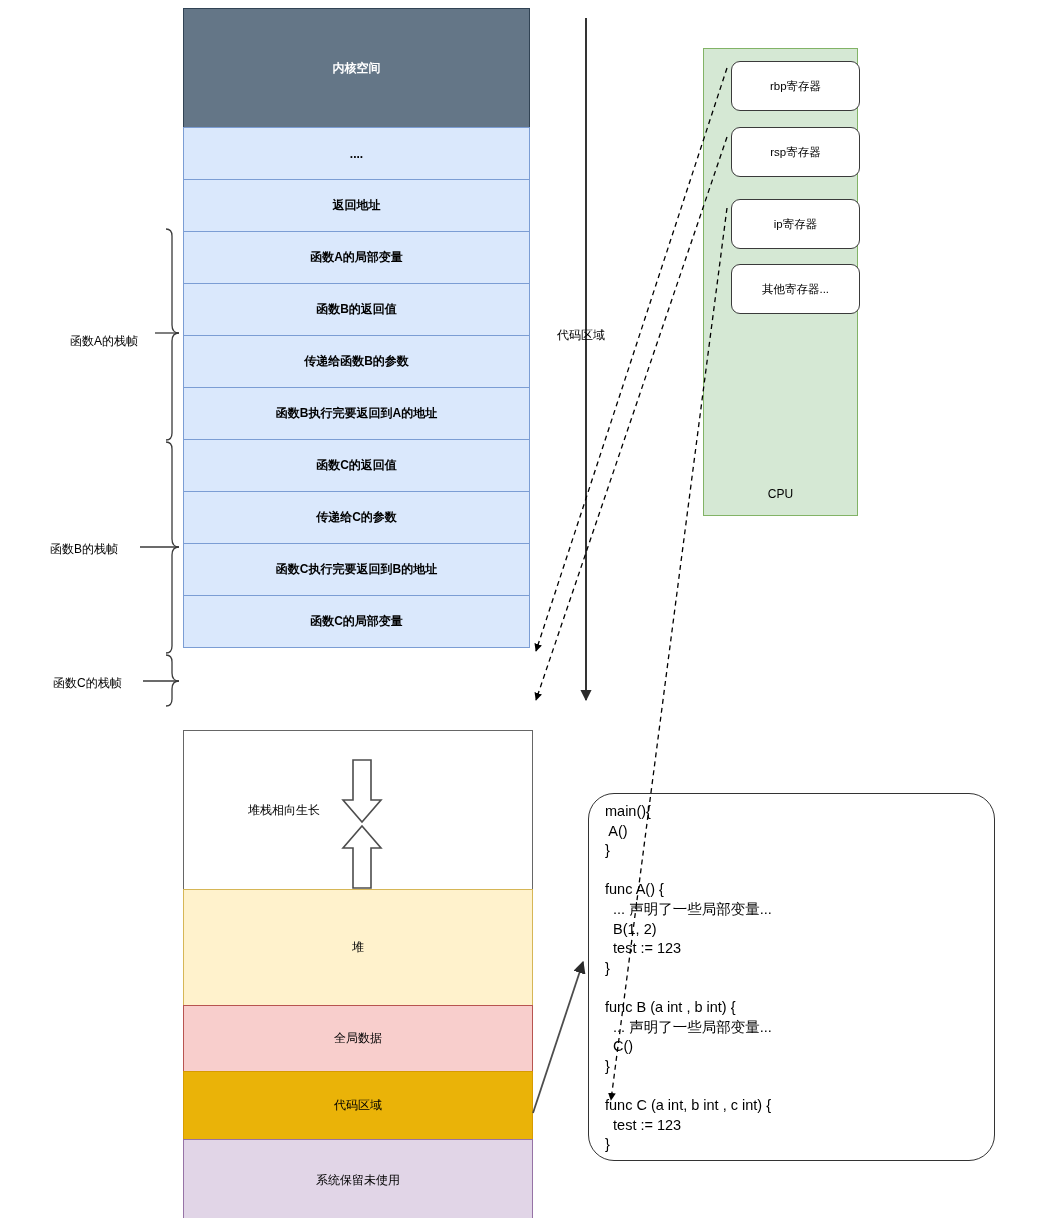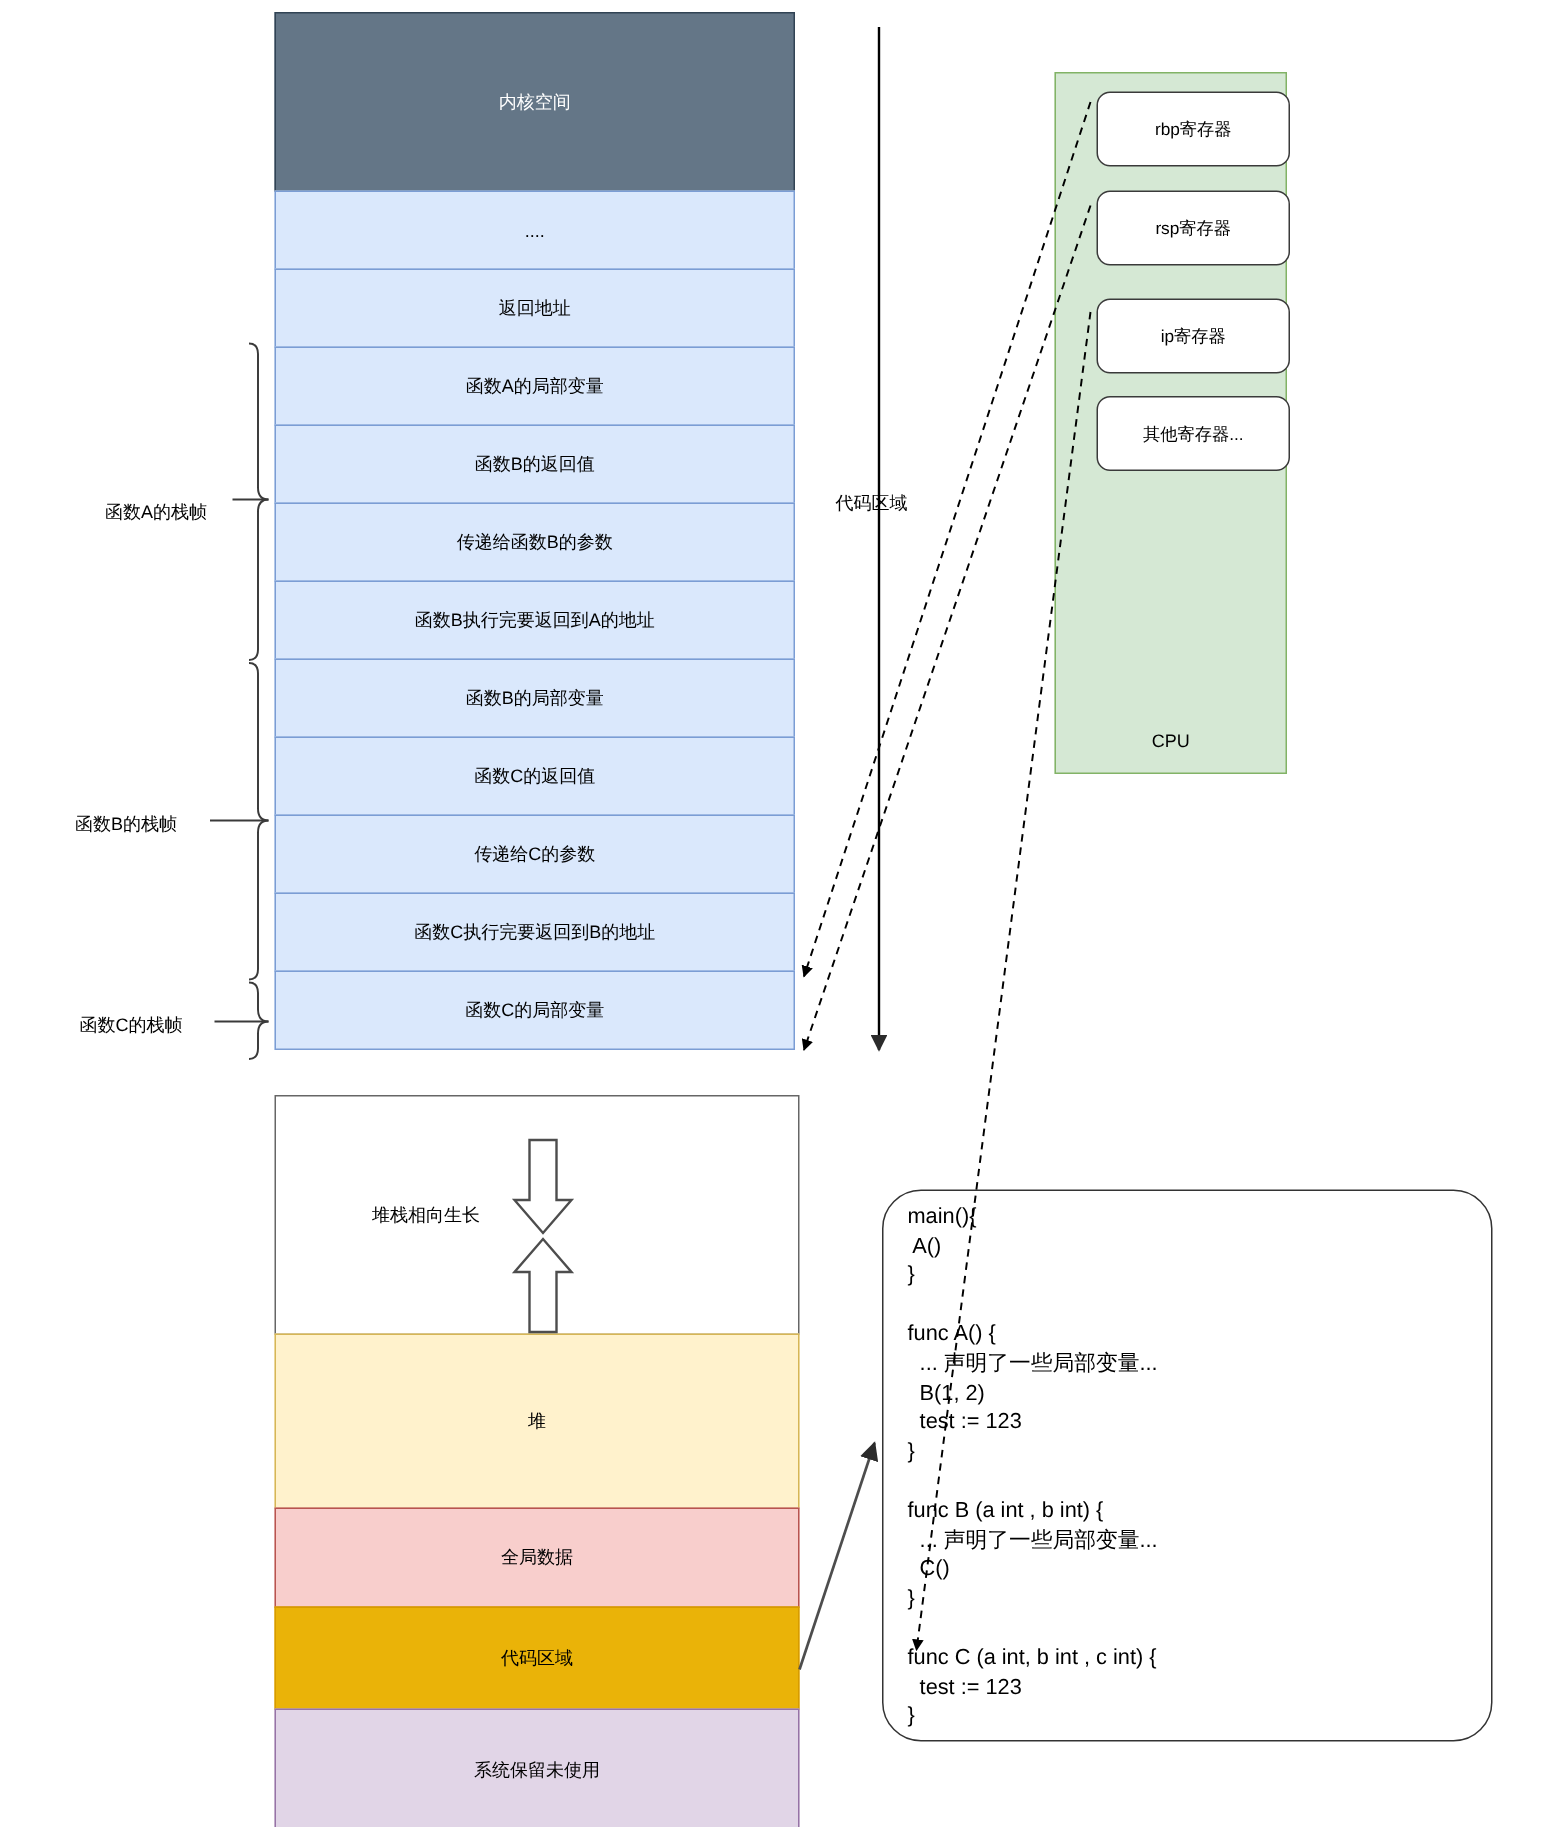--- a/index.html
+++ b/index.html
@@ -18,20 +18,21 @@
     overflow: hidden;
     background: #ffffff;
   }
   .abs { position: absolute; }
 
   
   #stack-table {
     left: 183px;
     top: 8px;
     width: 347px;
+    font-weight: bold;
   }
   .stack-row {
     box-sizing: border-box;
     width: 347px;
     border: 1px solid #7b9dd4;
     background: #dae8fc;
     display: flex;
     align-items: center;
     justify-content: center;
     font-size: 12px;
@@ -170,23 +171,20 @@
         <span>函数A的局部变量</span>
       </div>
     <div class="stack-row normal">
         <span>函数B的返回值</span>
       </div>
     <div class="stack-row normal">
         <span>传递给函数B的参数</span>
       </div>
     <div class="stack-row normal">
         <span>函数B执行完要返回到A的地址</span>
-      </div>
-    <div class="stack-row normal">
-        <span>函数B的局部变量</span>
       </div>
     <div class="stack-row normal">
         <span>函数C的返回值</span>
       </div>
     <div class="stack-row normal">
         <span>传递给C的参数</span>
       </div>
     <div class="stack-row normal">
         <span>函数C执行完要返回到B的地址</span>
       </div>

